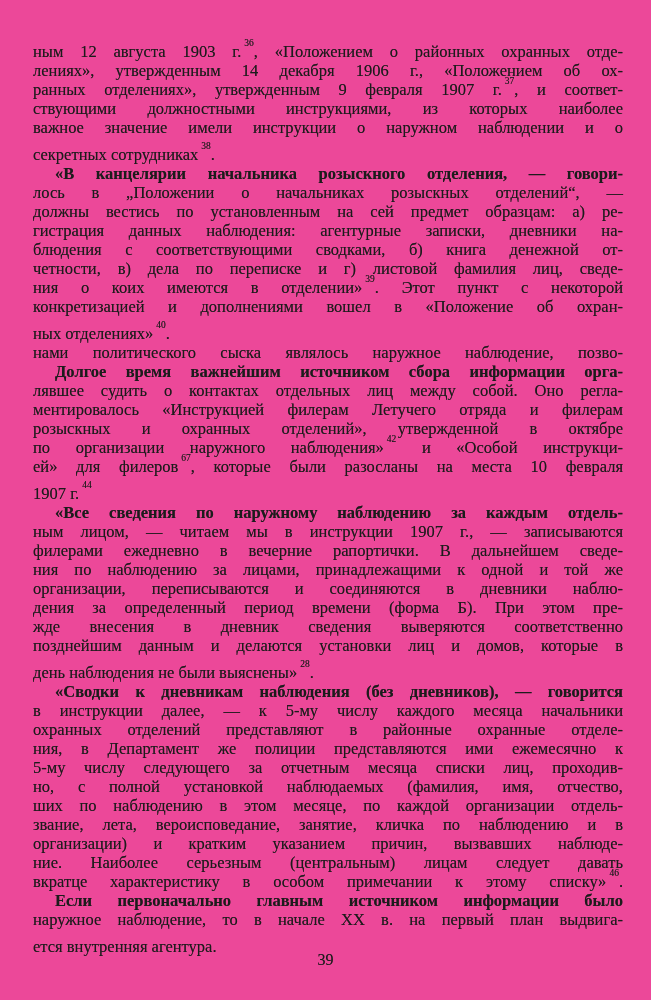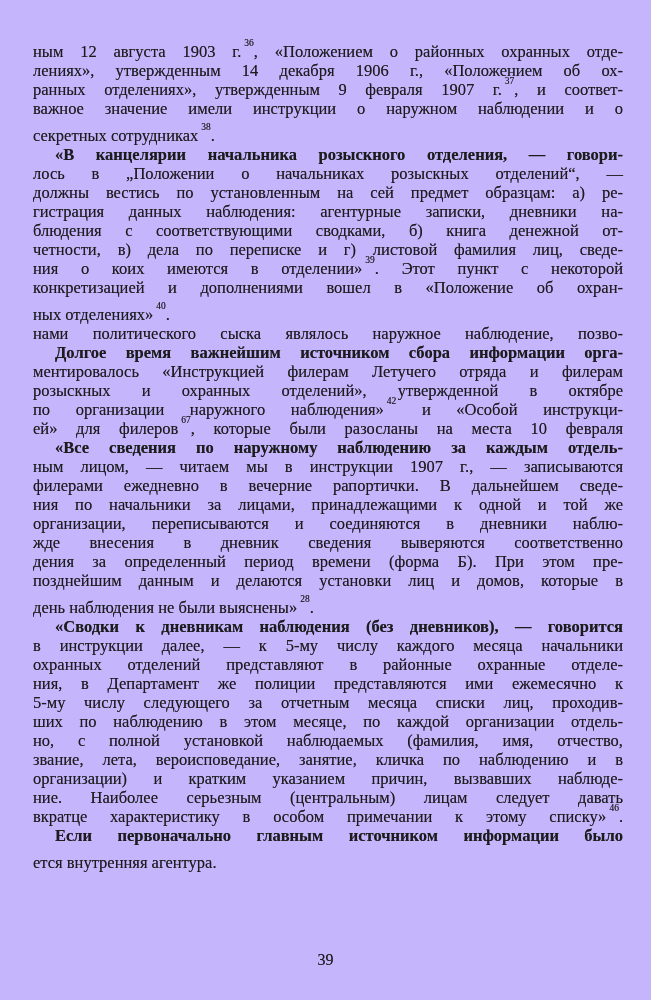--- a/index.html
+++ b/index.html
@@ -11,21 +11,21 @@
     width: 651px;
     height: 1000px;
     overflow: hidden;
     font-family: "Liberation Serif", "DejaVu Serif", serif;
     color: #1c1c1c;
   }
   .page {
     position: relative;
     width: 651px;
     height: 1000px;
-    background: #c4b5fd;
+    background: #ec4899;
   }
   .text-block {
     position: absolute;
     top: 42px;
     left: 33px;
     width: 590px;
     font-size: 16.5px;
     line-height: 19px;
     text-shadow: 0 0 0.5px rgba(20,20,20,0.55);
   }
@@ -64,65 +64,69 @@
 </style>
 </head>
 <body>
 
 <div class="page">
   <div class="text-block">
       <div class="paragraph">
         <div class="line">ным 12 августа 1903 г.<sup class="fnref">36</sup>, «Положением о районных охранных отде-</div>
         <div class="line">лениях», утвержденным 14 декабря 1906 г., «Положением об ох-</div>
         <div class="line">ранных отделениях», утвержденным 9 февраля 1907 г.<sup class="fnref">37</sup>, и соответ-</div>
+        <div class="line">ствующими должностными инструкциями, из которых наиболее</div>
         <div class="line">важное значение имели инструкции о наружном наблюдении и о</div>
         <div class="line last-left">секретных сотрудниках<sup class="fnref">38</sup>.</div>
       </div>
       <div class="paragraph">
         <div class="line indent">«В канцелярии начальника розыскного отделения, — говори-</div>
         <div class="line">лось в „Положении о начальниках розыскных отделений“, —</div>
         <div class="line">должны вестись по установленным на сей предмет образцам: а) ре-</div>
         <div class="line">гистрация данных наблюдения: агентурные записки, дневники на-</div>
         <div class="line">блюдения с соответствующими сводками, б) книга денежной от-</div>
         <div class="line">четности, в) дела по переписке и г) листовой фамилия лиц, сведе-</div>
         <div class="line">ния о коих имеются в отделении»<sup class="fnref">39</sup>. Этот пункт с некоторой</div>
         <div class="line">конкретизацией и дополнениями вошел в «Положение об охран-</div>
         <div class="line last-left">ных отделениях»<sup class="fnref">40</sup>.</div>
       </div>
       <div class="paragraph">
         <div class="line">нами политического сыска являлось наружное наблюдение, позво-</div>
         <div class="line indent">Долгое время важнейшим источником сбора информации орга-</div>
+        <div class="line">лявшее судить о контактах отдельных лиц между собой. Оно регла-</div>
         <div class="line">ментировалось «Инструкцией филерам Летучего отряда и филерам</div>
         <div class="line">розыскных и охранных отделений», утвержденной в октябре</div>
         <div class="line">по организации наружного наблюдения»<sup class="fnref">42</sup> и «Особой инструкци-</div>
         <div class="line">ей» для филеров<sup class="fnref">67</sup>, которые были разосланы на места 10 февраля</div>
+        <div class="line last-left">1907 г.<sup class="fnref">44</sup></div>
       </div>
       <div class="paragraph">
         <div class="line indent">«Все сведения по наружному наблюдению за каждым отдель-</div>
         <div class="line">ным лицом, — читаем мы в инструкции 1907 г., — записываются</div>
         <div class="line">филерами ежедневно в вечерние рапортички. В дальнейшем сведе-</div>
-        <div class="line">ния по начальники за лицами, принадлежащими к одной и той же</div>
+        <div class="line">ния по наблюдению за лицами, принадлежащими к одной и той же</div>
         <div class="line">организации, переписываются и соединяются в дневники наблю-</div>
+        <div class="line">дения за определенный период времени (форма Б). При этом пре-</div>
         <div class="line">жде внесения в дневник сведения выверяются соответственно</div>
-        <div class="line">дения за определенный период времени (форма Б). При этом пре-</div>
         <div class="line">позднейшим данным и делаются установки лиц и домов, которые в</div>
         <div class="line last-left">день наблюдения не были выяснены»<sup class="fnref">28</sup>.</div>
       </div>
       <div class="paragraph">
         <div class="line indent">«Сводки к дневникам наблюдения (без дневников), — говорится</div>
         <div class="line">в инструкции далее, — к 5-му числу каждого месяца начальники</div>
         <div class="line">охранных отделений представляют в районные охранные отделе-</div>
         <div class="line">ния, в Департамент же полиции представляются ими ежемесячно к</div>
         <div class="line">5-му числу следующего за отчетным месяца списки лиц, проходив-</div>
+        <div class="line">но, с полной установкой наблюдаемых (фамилия, имя, отчество,</div>
         <div class="line">ших по наблюдению в этом месяце, по каждой организации отдель-</div>
-        <div class="line">но, с полной установкой наблюдаемых (фамилия, имя, отчество,</div>
         <div class="line">звание, лета, вероисповедание, занятие, кличка по наблюдению и в</div>
         <div class="line">организации) и кратким указанием причин, вызвавших наблюде-</div>
         <div class="line">ние. Наиболее серьезным (центральным) лицам следует давать</div>
         <div class="line">вкратце характеристику в особом примечании к этому списку»<sup class="fnref">46</sup>.</div>
       </div>
       <div class="paragraph">
         <div class="line indent">Если первоначально главным источником информации было</div>
+        <div class="line">наружное наблюдение, то в начале XX в. на первый план выдвига-</div>
         <div class="line last-left">ется внутренняя агентура.</div>
       </div>
     </div>
   <div class="page-number">39</div>
 </div>
 
 </body></html>

